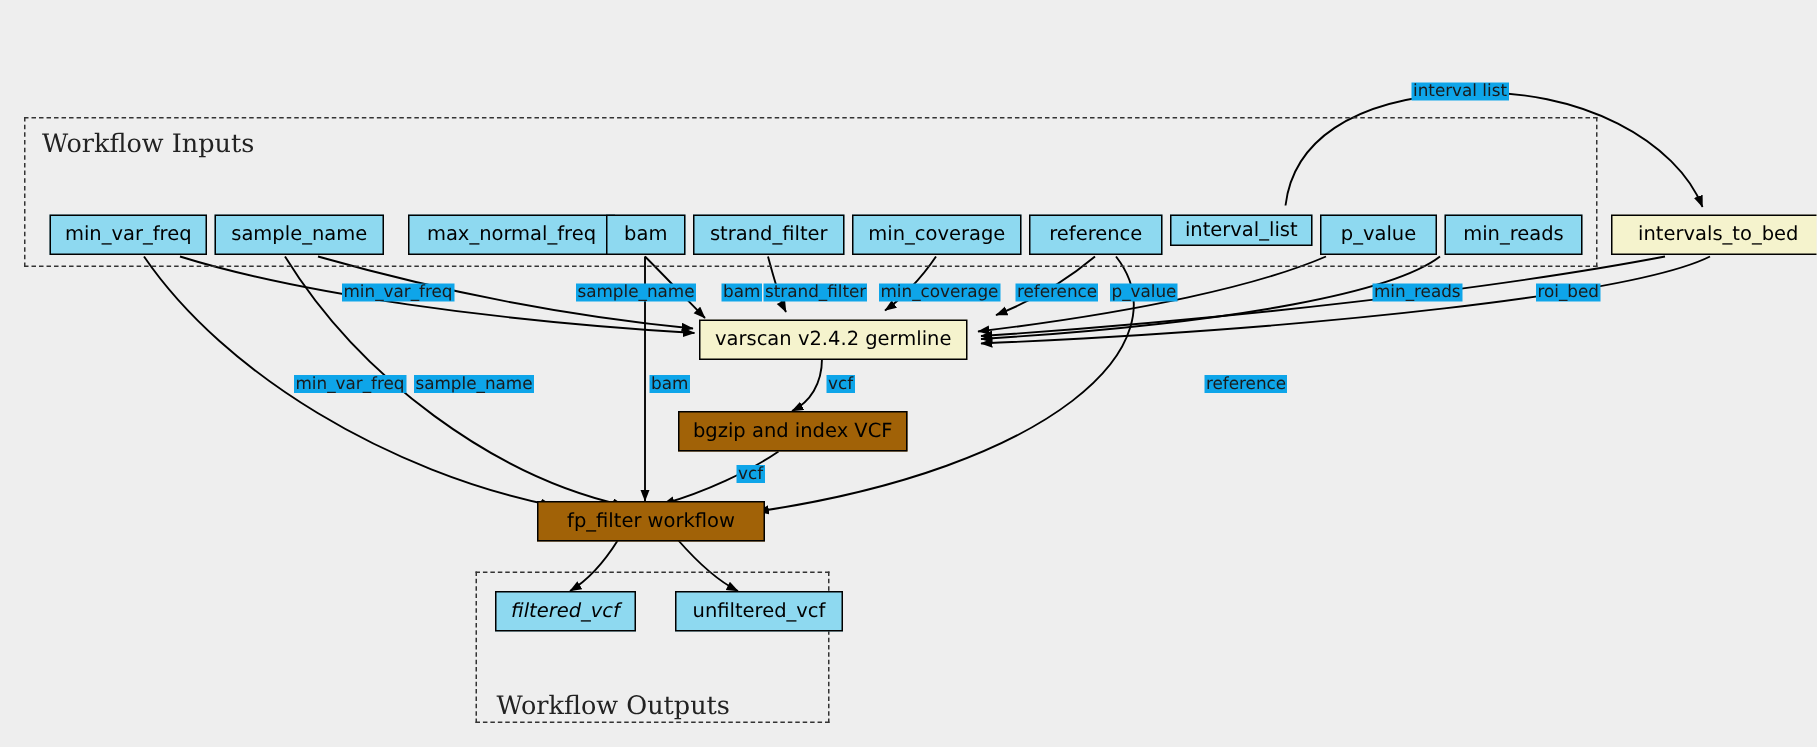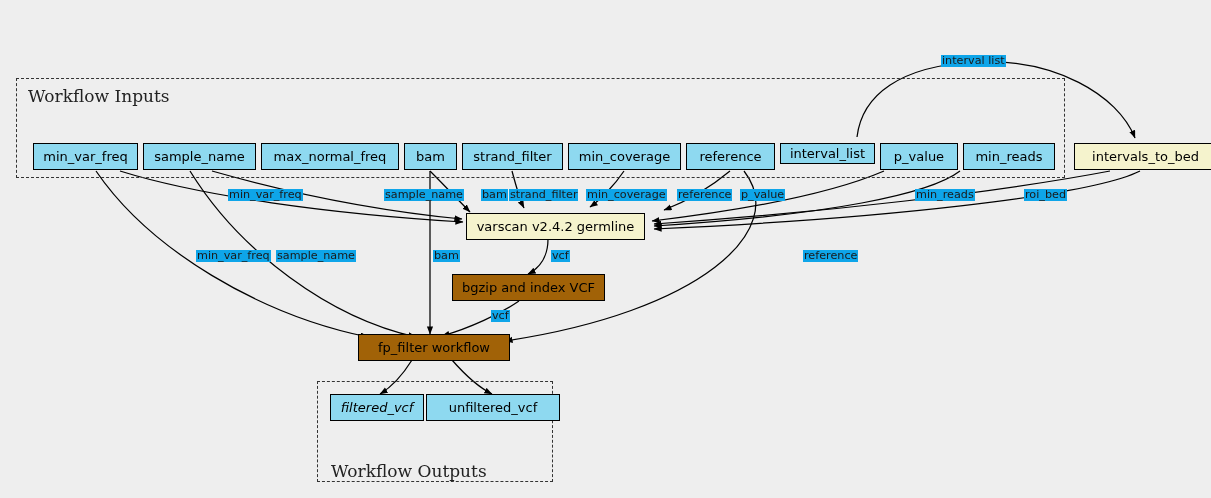--- a/index.html
+++ b/index.html
@@ -94,37 +94,37 @@
   </svg>
 
   <div class="cluster" style="left:16px;top:78px;width:1049px;height:100px;"></div>
   <div class="cluster-label" style="left:28px;top:86px;">Workflow Inputs</div>
 
   <div class="cluster" style="left:317px;top:381px;width:236px;height:101px;"></div>
   <div class="cluster-label" style="left:331px;top:461px;">Workflow Outputs</div>
 
   <div class="node io" style="left:33px;top:143px;width:105px;height:27px;">min_var_freq</div>
   <div class="node io" style="left:143px;top:143px;width:113px;height:27px;">sample_name</div>
-  <div class="node io" style="left:261px;top:143px;width:138px;height:27px;">max_normal_freq</div>
+  <div class="node io" style="left:272px;top:143px;width:138px;height:27px;">max_normal_freq</div>
   <div class="node io" style="left:404px;top:143px;width:53px;height:27px;">bam</div>
   <div class="node io" style="left:462px;top:143px;width:101px;height:27px;">strand_filter</div>
   <div class="node io" style="left:568px;top:143px;width:113px;height:27px;">min_coverage</div>
   <div class="node io" style="left:686px;top:143px;width:89px;height:27px;">reference</div>
   <div class="node io" style="left:780px;top:143px;width:95px;height:21px;">interval_list</div>
   <div class="node io" style="left:880px;top:143px;width:78px;height:27px;">p_value</div>
   <div class="node io" style="left:963px;top:143px;width:92px;height:27px;">min_reads</div>
 
   <div class="node tool" style="left:1074px;top:143px;width:143px;height:27px;">intervals_to_bed</div>
 
   <div class="node tool" style="left:466px;top:213px;width:179px;height:27px;text-align:right;">varscan v2.4.2 germline</div>
   <div class="node proc" style="left:452px;top:274px;width:153px;height:27px;">bgzip and index VCF</div>
   <div class="node proc" style="left:358px;top:334px;width:152px;height:27px;">fp_filter workflow</div>
 
   <div class="node io" style="left:330px;top:394px;width:94px;height:27px;font-style:italic;">filtered_vcf</div>
-  <div class="node io" style="left:426px;top:394px;width:134px;height:27px;">unfiltered_vcf</div>
+  <div class="node io" style="left:450px;top:394px;width:112px;height:27px;">unfiltered_vcf</div>
 
   <div class="edge-label" style="left:941px;top:55px;">interval list</div>
 
   <div class="edge-label" style="left:228px;top:189px;">min_var_freq</div>
   <div class="edge-label" style="left:384px;top:189px;">sample_name</div>
   <div class="edge-label" style="left:481px;top:189px;">bam</div>
   <div class="edge-label" style="left:509px;top:189px;">strand_filter</div>
   <div class="edge-label" style="left:586px;top:189px;">min_coverage</div>
   <div class="edge-label" style="left:677px;top:189px;">reference</div>
   <div class="edge-label" style="left:740px;top:189px;">p_value</div>

